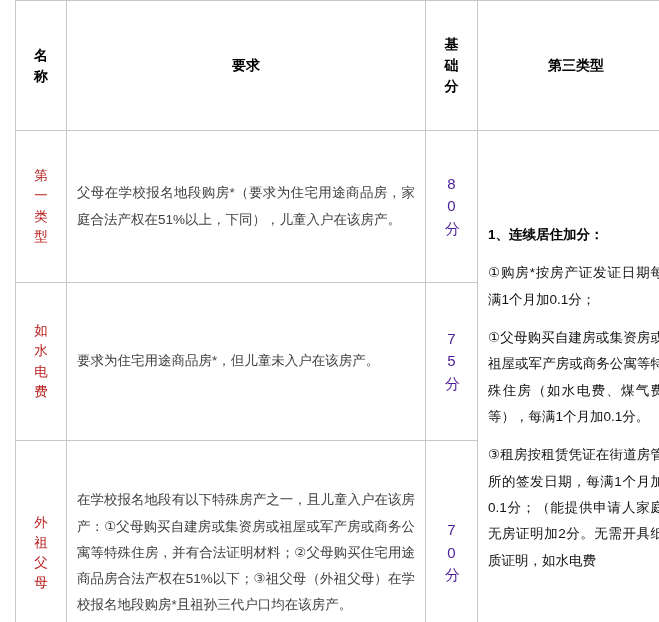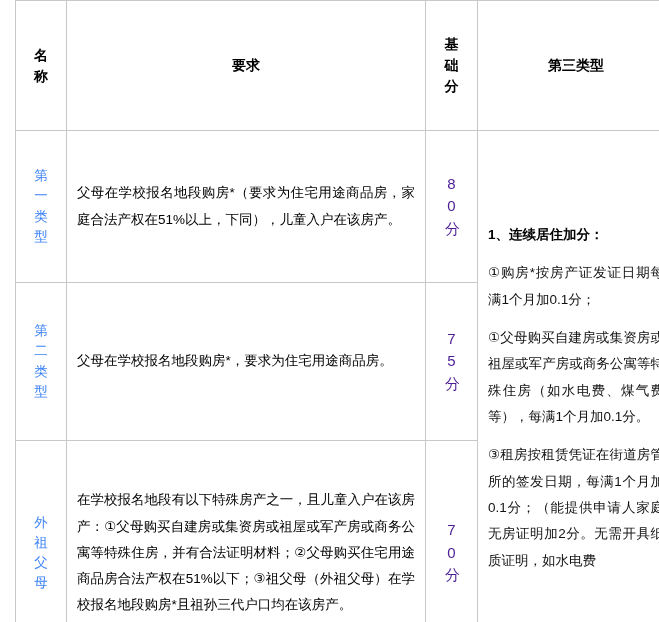--- a/index.html
+++ b/index.html
@@ -57,30 +57,30 @@
   .narrow-stack {
     display: block;
     width: 14px;
     margin: 0 auto;
     word-break: break-all;
     line-height: 1.5;
   }
   .cell-name {
     text-align: center;
     font-size: 13.5px;
-    color: #3b82f6;
+    color: #b91c1c;
     padding: 6px 2px;
   }
   .cell-name .narrow-stack {
     font-weight: normal;
   }
   .cell-req {
     font-size: 13.5px;
     line-height: 1.95;
-    color: #000000;
+    color: #404040;
     text-align: justify;
     text-justify: inter-ideograph;
   }
   .cell-base {
     text-align: center;
     font-size: 15px;
     color: #4c1d95;
   }
   .cell-base .narrow-stack {
     width: 13px;
@@ -148,23 +148,23 @@
         <td class="cell-score" rowspan="3">
           <span class="score-title">1、连续居住加分：</span>
           <span class="score-p">①购房*按房产证发证日期每满1个月加0.1分；</span>
           <span class="score-p">①父母购买自建房或集资房或祖屋或军产房或商务公寓等特殊住房（如水电费、煤气费等），每满1个月加0.1分。</span>
           <span class="score-p">③租房按租赁凭证在街道房管所的签发日期，每满1个月加0.1分；（能提供申请人家庭无房证明加2分。无需开具纸质证明，如水电费</span>
         </td>
       </tr>
 
       <tr class="row2">
         <td class="cell-name">
-          <span class="narrow-stack">第二类型</span>
+          <span class="narrow-stack">如水电费</span>
         </td>
-        <td class="cell-req">父母在学校报名地段购房*，要求为住宅用途商品房。</td>
+        <td class="cell-req">要求为住宅用途商品房*，但儿童未入户在该房产。</td>
         <td class="cell-base">
           <span class="narrow-stack">75分</span>
         </td>
       </tr>
 
       <tr class="row3">
         <td class="cell-name">
           <span class="narrow-stack">外祖父母</span>
         </td>
         <td class="cell-req">在学校报名地段有以下特殊房产之一，且儿童入户在该房产：①父母购买自建房或集资房或祖屋或军产房或商务公寓等特殊住房，并有合法证明材料；②父母购买住宅用途商品房合法产权在51%以下；③祖父母（外祖父母）在学校报名地段购房*且祖孙三代户口均在该房产。</td>

